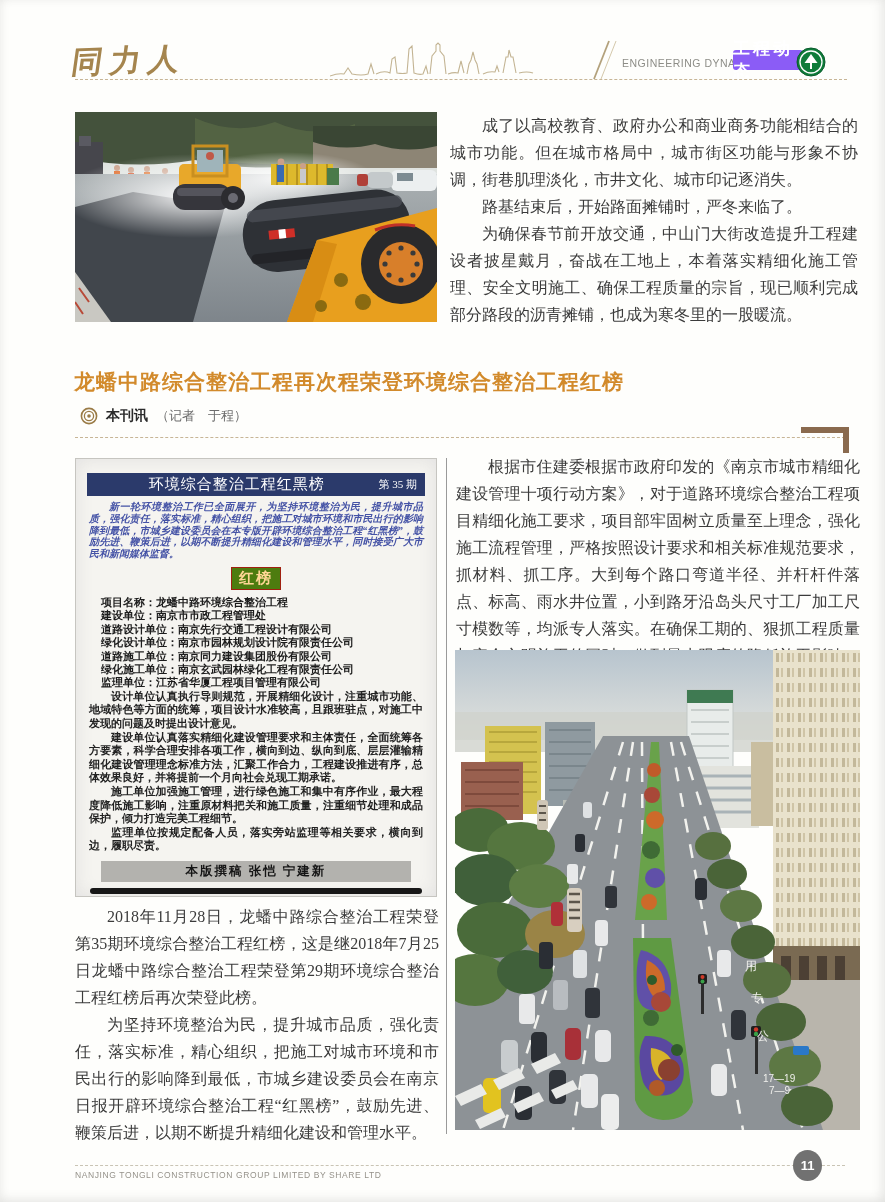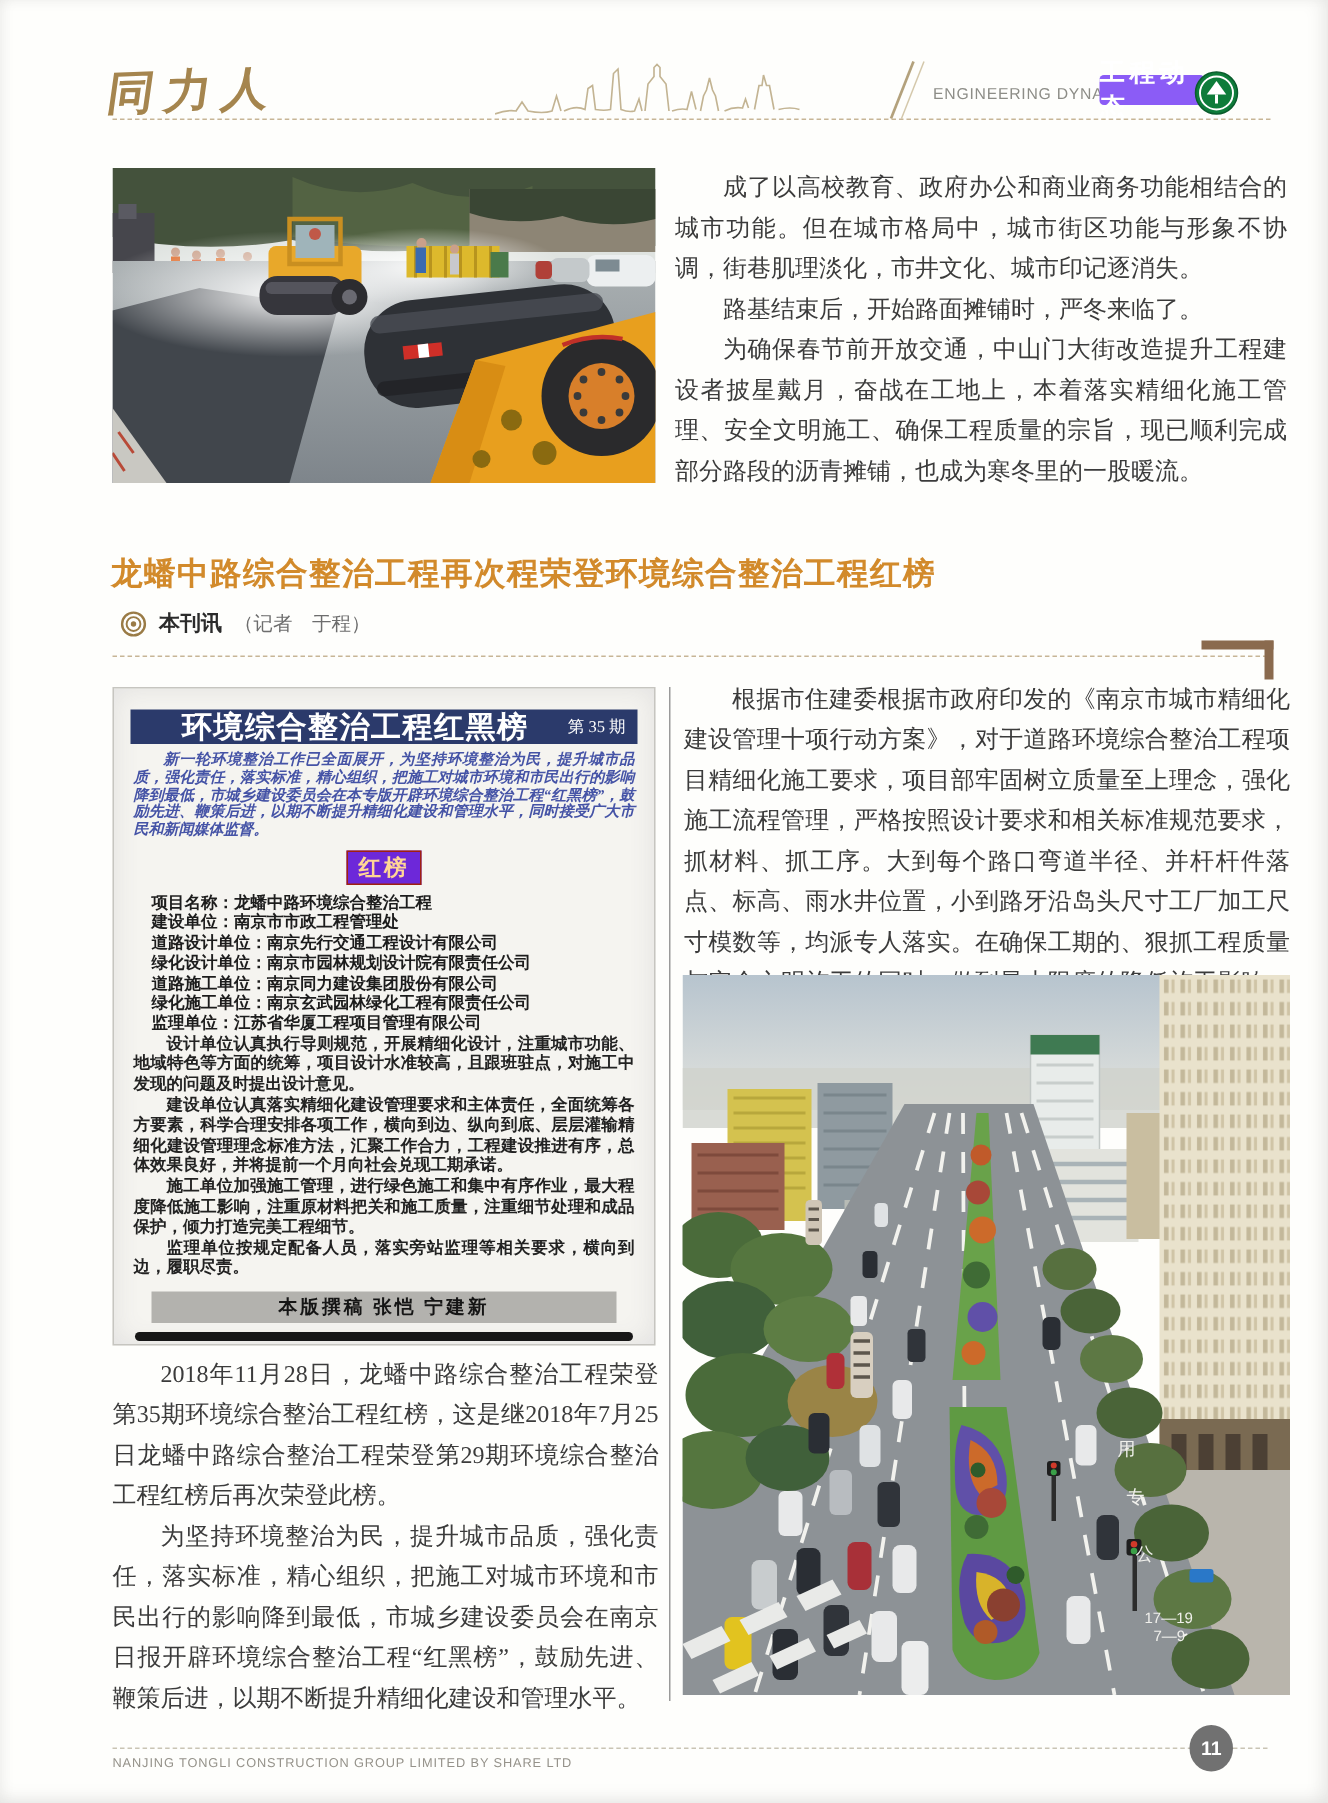--- a/index.html
+++ b/index.html
@@ -34,25 +34,25 @@
   .corner .h{position:absolute;left:0;top:0;width:48px;height:6px;background:#8a6a4e;}
   .corner .v{position:absolute;right:0;top:0;width:6px;height:26px;background:#8a6a4e;}
 
   .col-divider{left:446px;top:458px;width:0;height:676px;border-left:1px solid #9a9a9a;}
 
   
   .doc{left:75px;top:458px;width:362px;height:439px;background:#f5f4f0;border:1px solid #c6c5c0;
        box-sizing:border-box;padding:14px 11px 0 11px;box-shadow:inset 0 0 18px rgba(90,90,110,.12);}
   .doc-bar{background:#2b3a6b;color:#fff;height:23px;display:flex;align-items:center;
            padding:0 8px;box-sizing:border-box;}
-  .doc-bar-title{flex:1;text-align:center;font-weight:700;font-size:20px;letter-spacing:1px;}
+  .doc-bar-title{flex:1;text-align:center;font-weight:400;font-size:15px;letter-spacing:1px;}
   .doc-bar-issue{font-size:11px;}
   .doc-intro{margin:5px 2px 0 2px;font-size:10px;line-height:11.8px;color:#4553a6;
              font-style:italic;font-weight:700;text-align:justify;text-indent:2em;}
-  .doc-badge{margin:7px auto 6px auto;width:max-content;background:#6d28d9;color:#ffd695;
+  .doc-badge{margin:7px auto 6px auto;width:max-content;background:#4d7c0f;color:#ffd695;
              font-weight:700;font-size:15px;padding:1px 7px;letter-spacing:2px;border:1px solid #a02010;text-align:center;}
   .doc-info{margin:0 0 0 14px;font-size:11px;line-height:13.4px;font-weight:700;color:#1c1c1c;}
   .doc-p{margin:0 2px;font-size:11px;line-height:13.6px;font-weight:700;color:#222;
          text-align:justify;text-indent:2em;}
   .doc-credit{margin:8px auto 0 auto;width:92%;background:#b3b2ae;color:#151515;font-weight:700;
               font-size:12.5px;text-align:center;padding:2px 0;letter-spacing:2px;}
   .doc-blackline{margin:6px auto 0 auto;width:98%;height:6px;background:#171717;border-radius:3px;}
 
   
   .ftr-rule{left:75px;top:1165px;width:770px;border-top:1.5px dashed #c9c4b4;}

